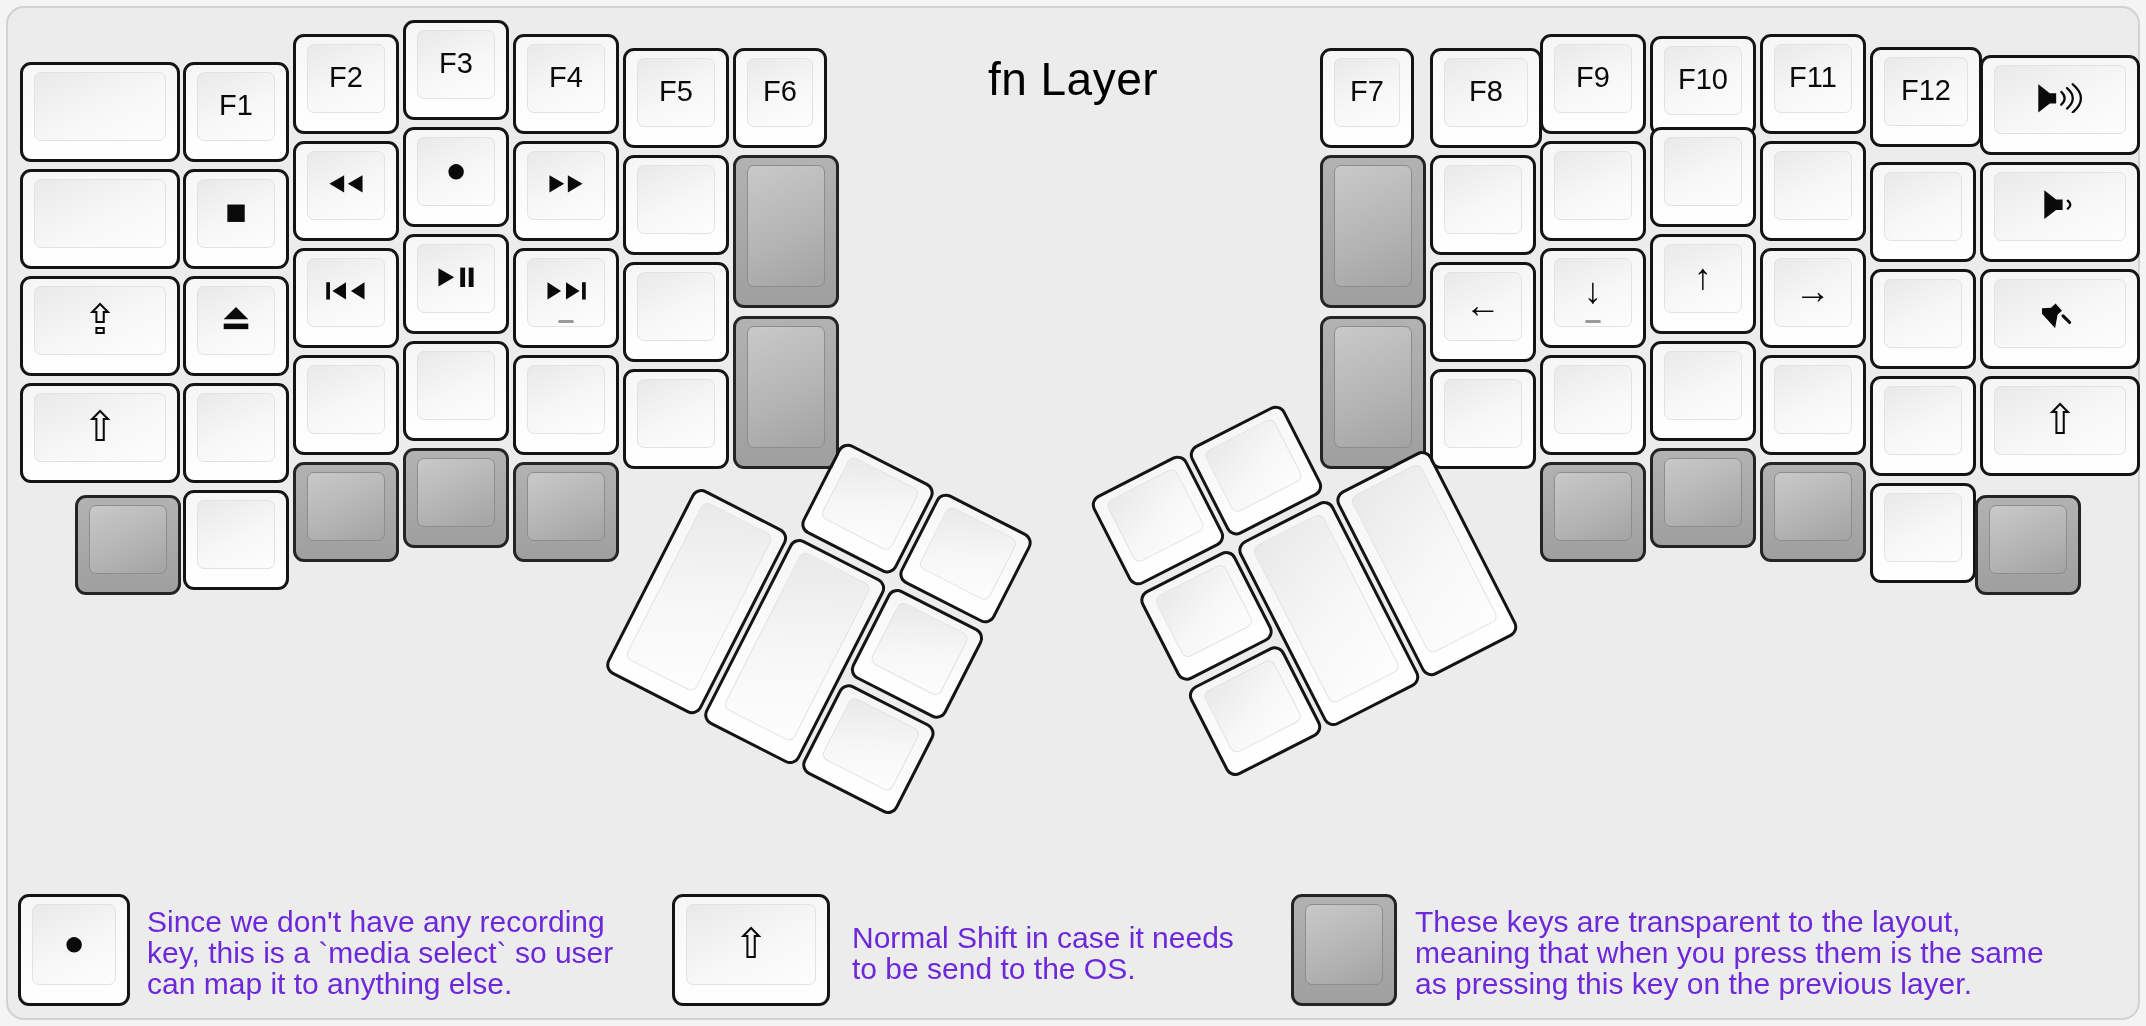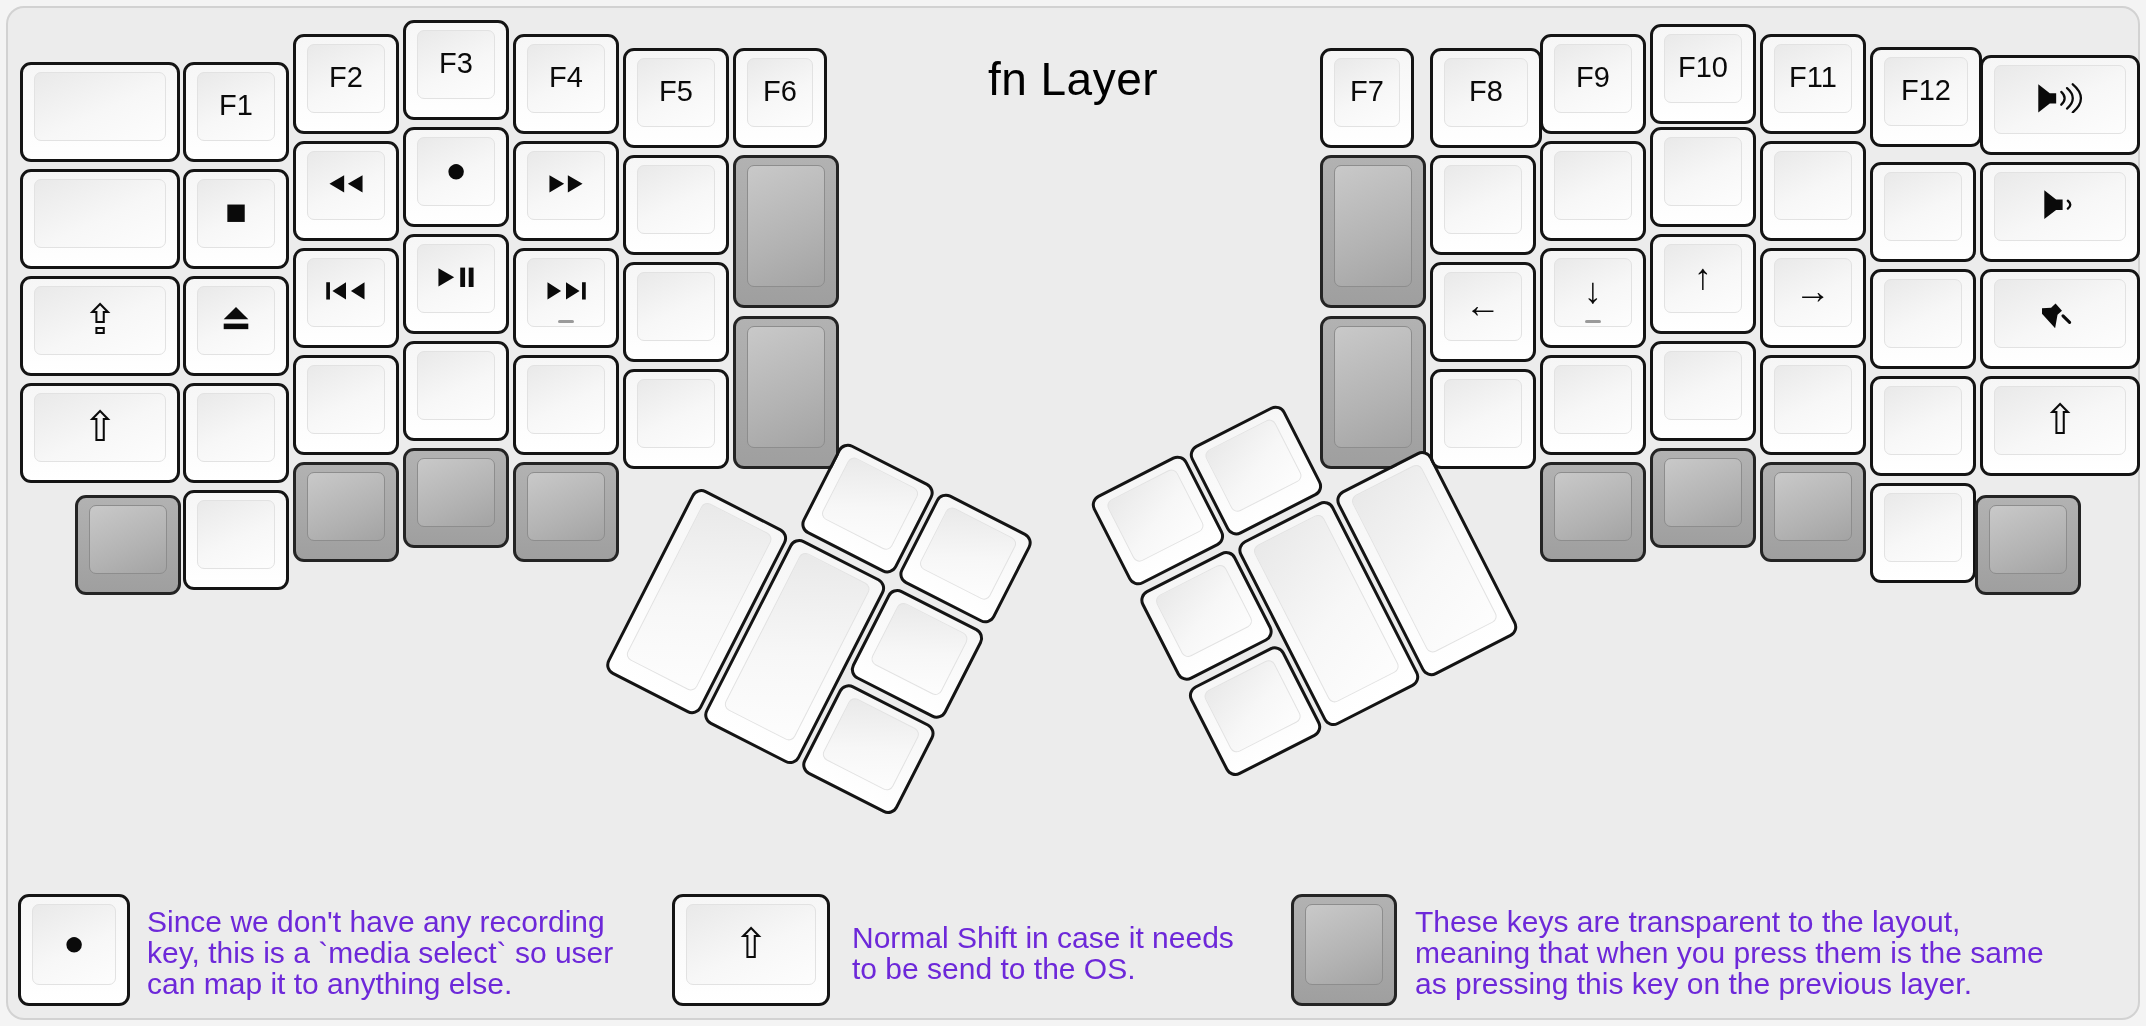--- a/index.html
+++ b/index.html
@@ -213,21 +213,21 @@
         <div class="face"></div>
         <span class="glyph">↓</span>
         <span class="sub"></span>
       </div>
       <div class="key" style="left: 1540px; top: 355px; width: 106px; height: 100px;">
         <div class="face"></div>
       </div>
       <div class="key gray" style="left: 1540px; top: 462px; width: 106px; height: 100px;">
         <div class="face"></div>
       </div>
-      <div class="key" style="left: 1650px; top: 24px; width: 106px; height: 100px;">
+      <div class="key" style="left: 1650px; top: 36px; width: 106px; height: 100px;">
         <div class="face"></div>
         <span class="glyph flabel">F10</span>
       </div>
       <div class="key" style="left: 1650px; top: 127px; width: 106px; height: 100px;">
         <div class="face"></div>
       </div>
       <div class="key" style="left: 1650px; top: 234px; width: 106px; height: 100px;">
         <div class="face"></div>
         <span class="glyph">↑</span>
       </div>

